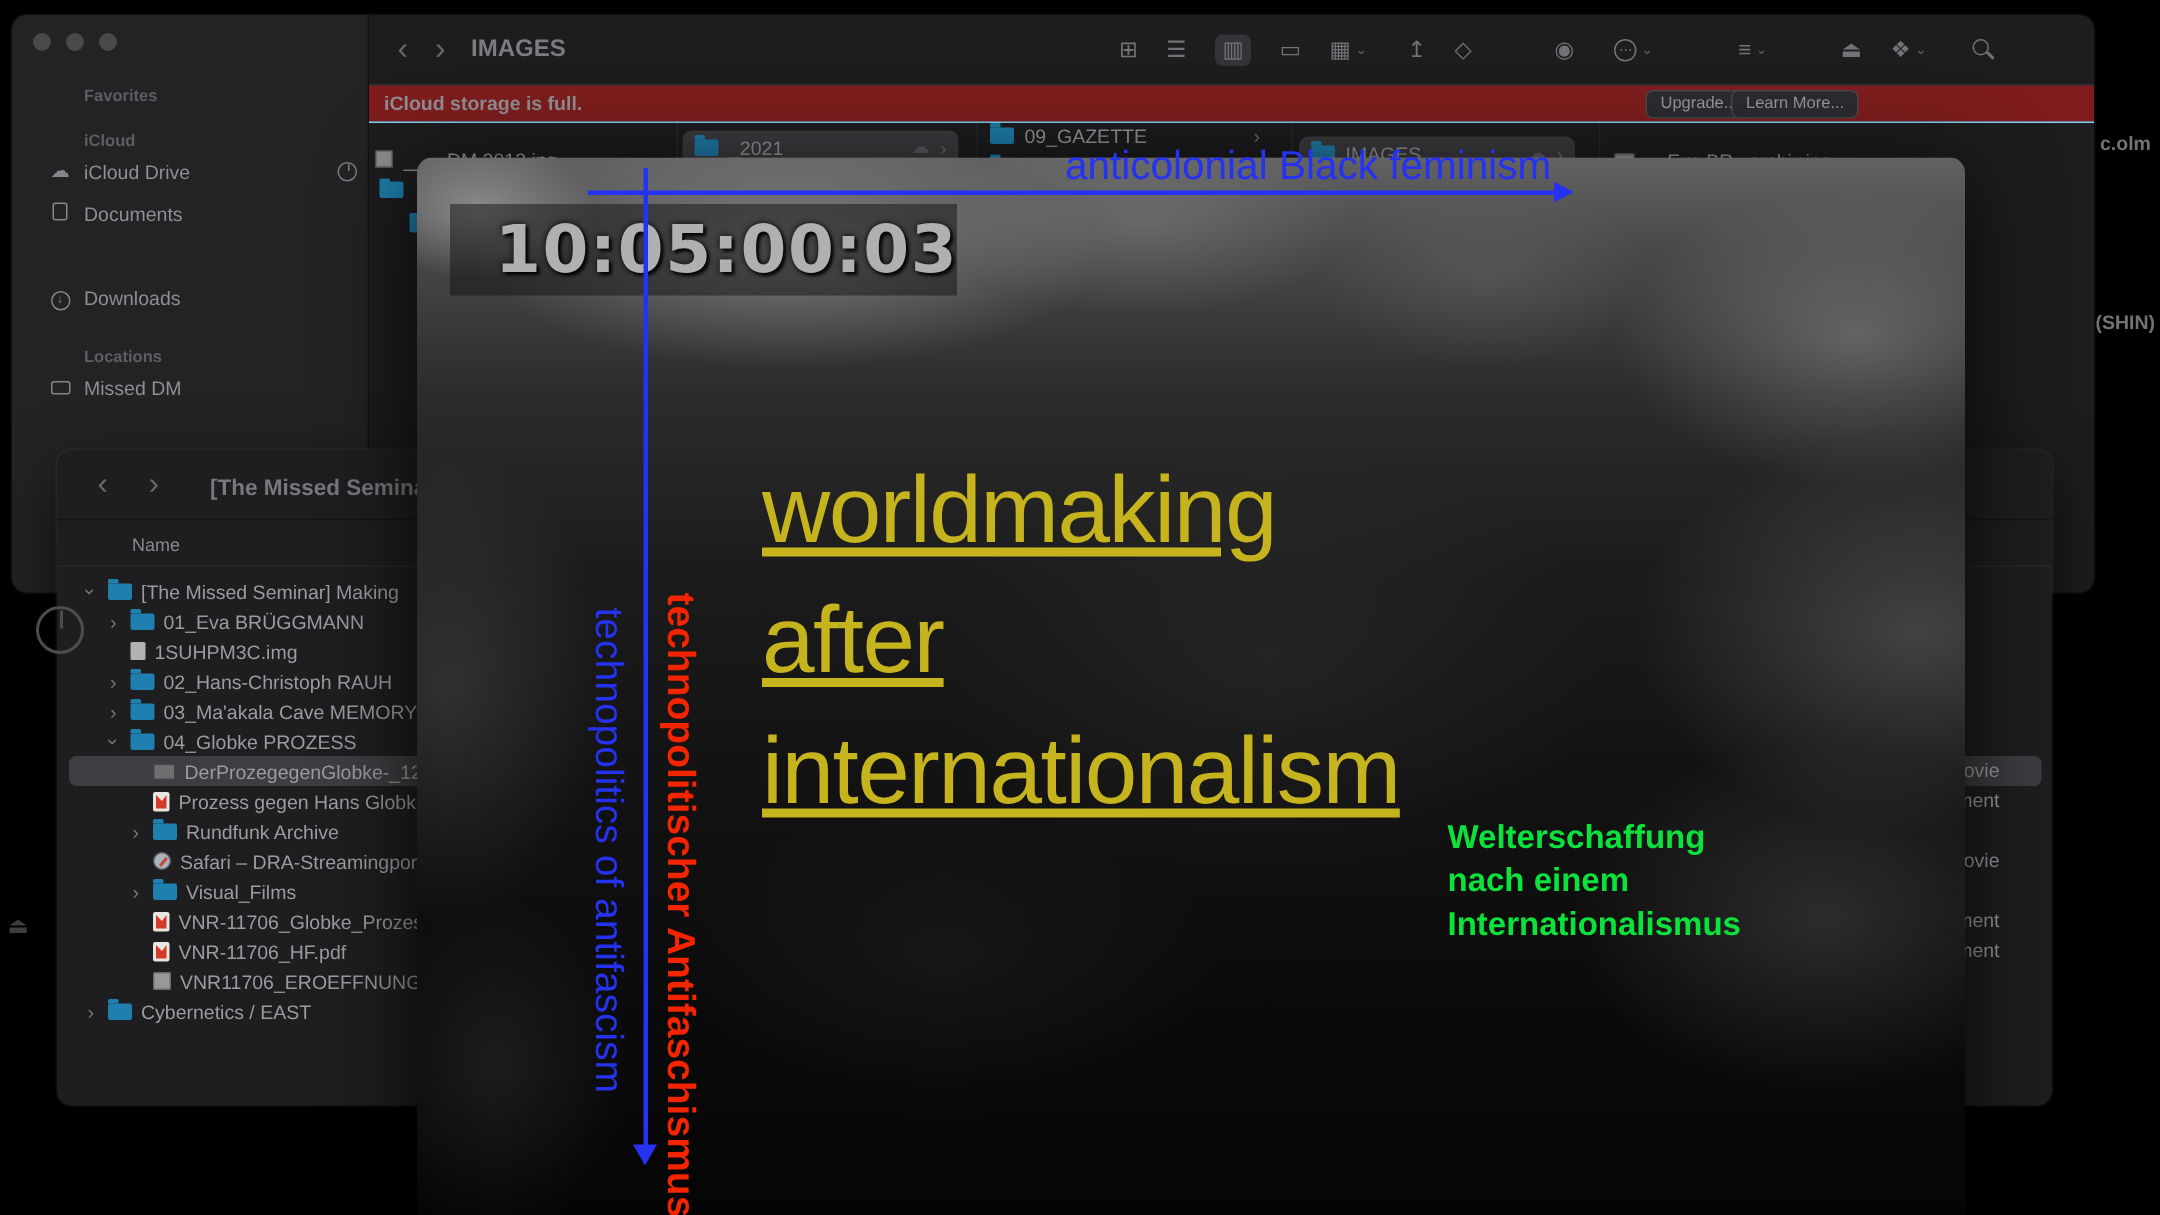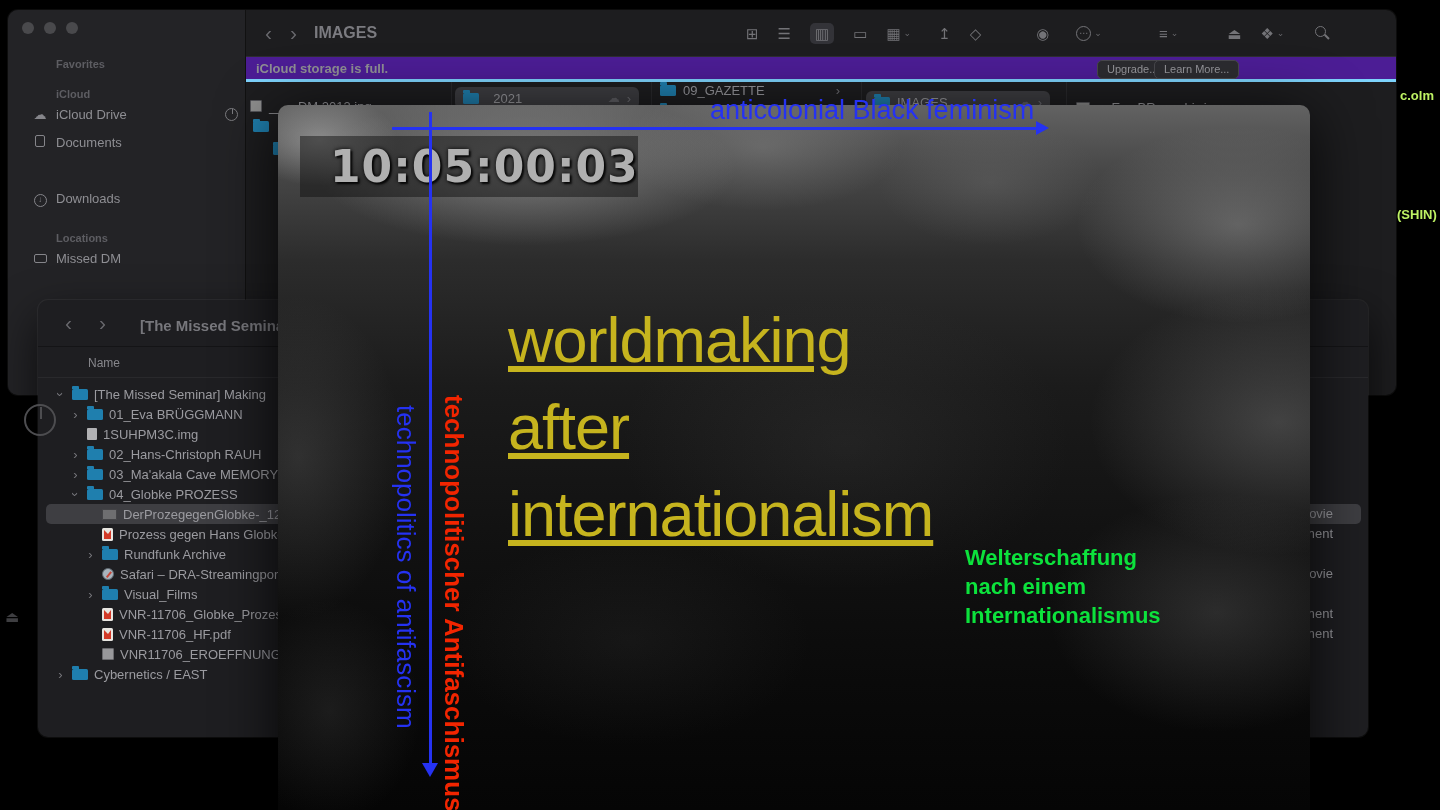--- a/index.html
+++ b/index.html
@@ -39,22 +39,22 @@
   .tgrp { display:flex; align-items:center; gap:3px; }
   .tchev { color:#66666a; font-size:9px; }
   .ti-search { position:relative; width:14px; height:14px; display:inline-block; }
   .ti-search::before { content:""; position:absolute; width:9px; height:9px;
      border:1.6px solid #737377; border-radius:50%; left:0; top:0; }
   .ti-more { display:inline-block; width:15px; height:15px; border:1.3px solid #737377;
      border-radius:50%; font-size:9px; line-height:12px; text-align:center; color:#737377; }
   .ti-search::after { content:""; position:absolute; width:6px; height:1.6px; background:#737377;
      transform:rotate(45deg); right:-1px; bottom:2px; }
 
-  #wi-banner { position:absolute; left:0; top:46px; right:0; height:26px; background:#4c1d95;
-     border-top:1px solid #2d2d31; border-bottom:3px solid #7dd3fc; }
+  #wi-banner { position:absolute; left:0; top:46px; right:0; height:26px; background:#7f1d1d;
+     border-top:1px solid #2d2d31; border-bottom:1px solid #7dd3fc; }
   #wi-banner .msg { position:absolute; left:10px; top:4px; font-size:13px; font-weight:bold; color:#8f8f94; }
   .pill-btn { position:absolute; top:3px; height:19px; padding:0 9px; font-size:11px; color:#96969b;
      background:#2c2c30; border:1px solid #48484c; border-radius:5px; line-height:17px; }
 
   #wi-browser { position:absolute; left:0; top:72px; right:0; bottom:0; overflow:hidden; color:#97979c; font-size:13px; }
   .coldiv { position:absolute; top:0; bottom:0; width:1px; background:#29292c; }
   .folder { display:inline-block; width:16px; height:11px; background:var(--folder); border-radius:1.5px; position:relative; flex:0 0 16px; }
   .folder::before { content:""; position:absolute; left:0; top:-2.5px; width:7px; height:3px; background:var(--folder); border-radius:1px 1px 0 0; }
   .thumb { display:inline-block; width:12px; height:12px; background:#8f8f8f; border:1px solid #55555a; border-radius:1px; flex:0 0 12px; }
   .brow { position:absolute; height:22px; display:flex; align-items:center; gap:7px; white-space:nowrap; }
@@ -80,21 +80,21 @@
      border-top:4px solid transparent; border-bottom:0; width:0; height:5px; border-right:3px solid #d33a28; }
   .safari { display:inline-block; width:12px; height:12px; border-radius:50%; background:#a9b4bd;
      border:1px solid #5f6870; position:relative; flex:0 0 12px; }
   .safari::after { content:""; position:absolute; left:5px; top:2px; width:1.5px; height:7px; background:#c6483a; transform:rotate(40deg); }
   .movieth { display:inline-block; width:15px; height:11px; background:#6e6e70; border:1px solid #434346; border-radius:1px; flex:0 0 15px; }
   .imgfile { display:inline-block; width:10px; height:12px; background:#b2b2b4; border-radius:1px; flex:0 0 10px; }
   .picfile { display:inline-block; width:12px; height:12px; background:#98989b; border:1px solid #6a6a6e; border-radius:1px; flex:0 0 12px; }
   .kind { position:absolute; left:1149px; width:146px; height:20px; font-size:13px; color:#9b9ba0; text-align:right; line-height:20px; }
 
   
-  .frag { position:absolute; color:#bef264; font-size:13px; font-weight:bold; }
+  .frag { position:absolute; color:#737373; font-size:13px; font-weight:bold; }
   #clock-ico { position:absolute; left:24px; top:404px; width:32px; height:32px;
      border:2px solid #4d4d50; border-radius:50%; }
   #clock-ico::before { content:""; position:absolute; left:50%; top:1px; width:2px; height:12px; background:#4d4d50; }
   #eject-ico { position:absolute; left:5px; top:608px; color:#3e3e41; font-size:15px; }
 
   
   #overlay { position:absolute; left:278px; top:105px; width:1032px; height:705px;
      border-radius:10px 10px 0 0; box-shadow:0 10px 60px rgba(0,0,0,.8); overflow:visible;
      background:
        radial-gradient(ellipse 120px 70px at 4% 5%,  rgba(205,205,205,.45), transparent 65%),

